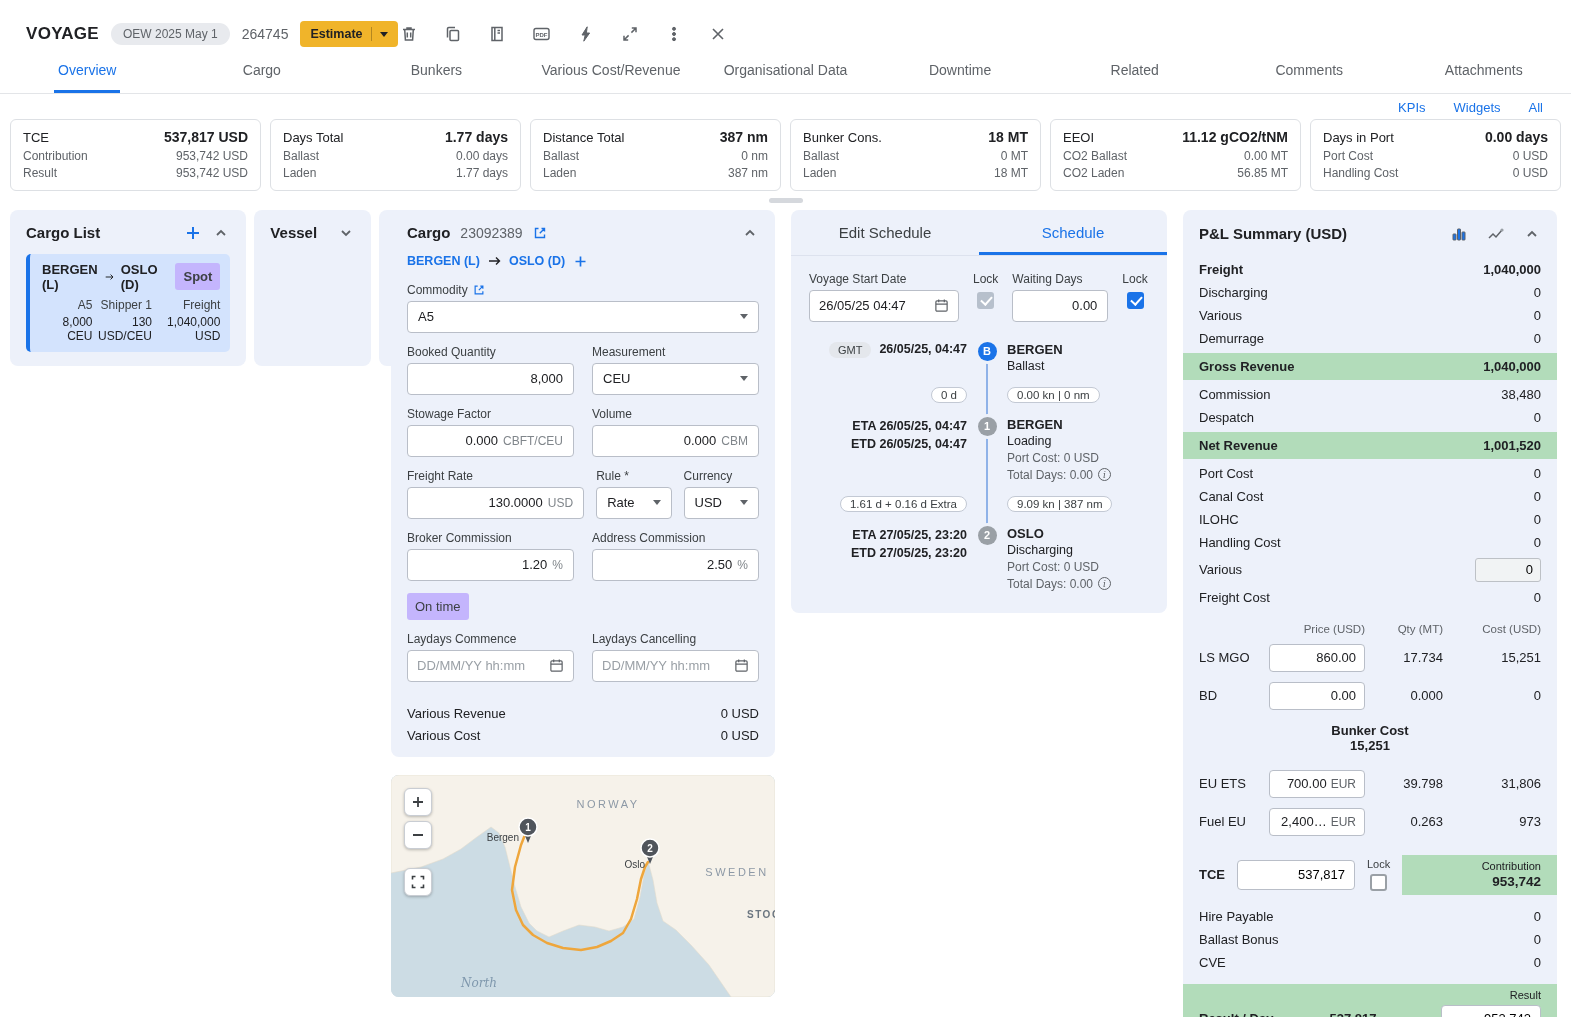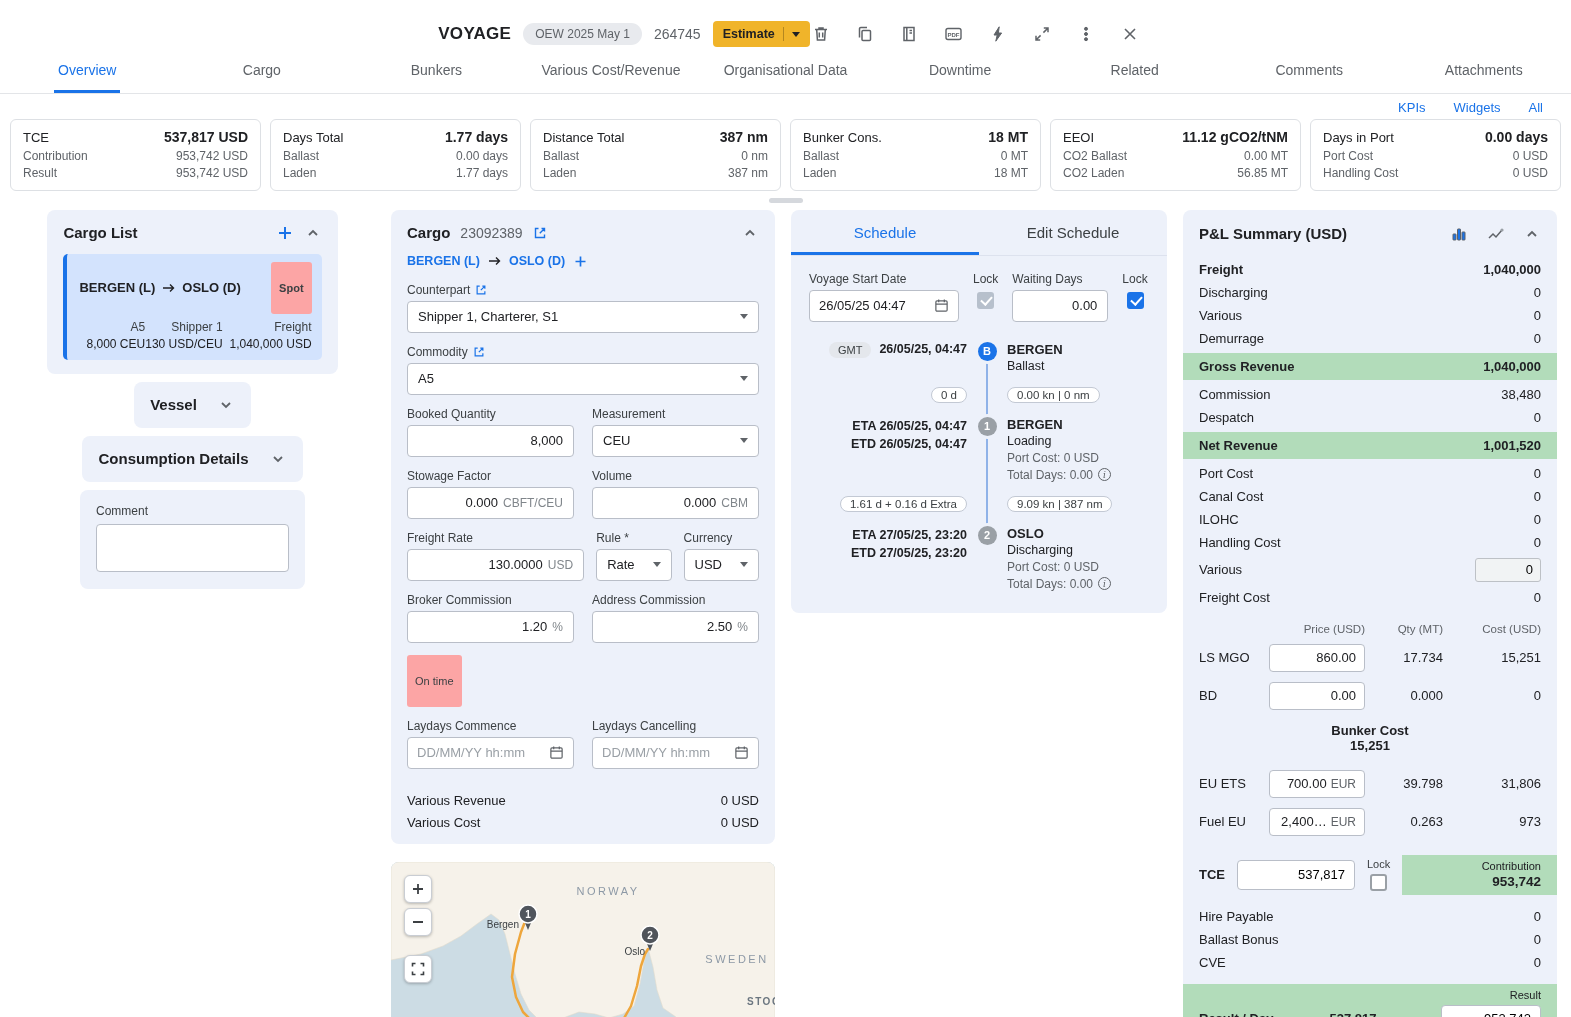--- a/index.html
+++ b/index.html
@@ -1,21 +1,21 @@
 <!DOCTYPE html>
 <html><head>
 <meta charset="utf-8">
 <style>
   * { box-sizing: border-box; margin: 0; padding: 0; }
   html,body { width:1571px; height:1017px; overflow:hidden; }
   body { font-family:"Liberation Sans",sans-serif; background:#ffffff; color:#202124; font-size:13px; }
   svg { display:block; }
 
   
-  .topbar { height:52px; display:flex; align-items:center; justify-content:center; padding:16px 18px 0 26px; }
+  .topbar { height:52px; display:flex; align-items:center; justify-content:flex-start; padding:16px 18px 0 26px; }
   .topbar-left { display:flex; align-items:center; gap:12px; }
   .app-title { font-size:17px; font-weight:700; letter-spacing:.3px; }
   .rev-badge { background:#e8eaee; color:#5f6368; font-size:12px; padding:4px 12px; border-radius:13px; }
   .voyage-no { color:#5f6368; font-size:14px; }
   .estimate-btn { display:flex; align-items:center; background:#f0b42a; border:none; border-radius:4px; padding:6px 10px; font-size:12.5px; font-weight:700; color:#202124; cursor:pointer; gap:8px; font-family:inherit; }
   .estimate-btn .sep { width:1px; height:14px; background:rgba(0,0,0,.25); }
   .caret-down { width:0; height:0; border-left:4px solid transparent; border-right:4px solid transparent; border-top:5px solid #202124; }
   .topbar-actions { display:flex; align-items:center; gap:22px; }
   .icon-btn { background:none; border:none; cursor:pointer; padding:2px; color:#5f6368; }
   .icon-btn svg { stroke:#5f6368; }
@@ -37,34 +37,34 @@
   .kpi-line { display:flex; justify-content:space-between; align-items:baseline; line-height:1.45; }
   .kpi-title { font-size:13px; color:#202124; }
   .kpi-value { font-size:14px; font-weight:700; }
   .kpi-sub .kpi-title, .kpi-sub .kpi-value { font-size:12px; color:#5f6368; font-weight:400; }
 
   .drag-handle { width:34px; height:5px; background:#d5d8dd; border-radius:3px; margin:7px auto 5px; cursor:row-resize; }
 
   
   .main { display:flex; gap:16px; padding:2px 10px 0; align-items:flex-start; }
   .panel { background:#edf1fa; border-radius:8px; padding:14px 16px; }
-  .col-left { width:365px; display:flex; flex-direction:column; gap:8px;align-items:center; }
+  .col-left { width:365px; display:flex; flex-direction:row; gap:8px; }
   .col-cargo { width:384px; display:flex; flex-direction:column; gap:18px; }
   .col-schedule { width:376px; }
   .col-pnl { width:374px; }
 
   .panel-head { display:flex; align-items:center; gap:10px; }
   .panel-title { font-size:15px; font-weight:700; }
   .spacer { flex:1; }
   .chev-btn { background:none; border:none; cursor:pointer; padding:2px; }
 
   
   .cargo-item { margin-top:12px; background:#d3e3fd; border-left:4px solid #1a73e8; border-radius:5px; padding:8px 10px 9px 12px; cursor:pointer; }
   .ci-line1 { display:flex; align-items:center; gap:7px; font-weight:700; font-size:13px; }
-  .badge { background:#fca5a5; color:#3c4043; font-size:11px; padding:20px 8px; border-radius:3px; }
+  .badge { background:#c4b5fd; color:#3c4043; font-size:13px; padding:6px 8px; border-radius:3px; }
   .ci-grid { display:grid; grid-template-columns:0.85fr 1fr 1.15fr; margin-top:6px; font-size:12px; color:#3c4043; }
   .ci-grid span { text-align:right; }
   .ci-grid.vals { margin-top:3px; color:#202124; }
 
   .comment-label { font-size:12px; color:#3c4043; margin-bottom:6px; }
   .comment-box { width:100%; height:48px; border:1px solid #b9bec8; border-radius:4px; background:#fff; resize:none; font-family:inherit; font-size:13px; padding:6px 8px; }
 
   
   .cargo-head-id { font-size:14px; color:#5f6368; }
   .route-row { display:flex; align-items:center; gap:8px; margin:12px 0 14px; font-size:12.5px; font-weight:700; }
@@ -426,34 +426,20 @@
             <path d="M1 5h10M8 1.5 11.5 5 8 8.5"></path>
           </svg>
         <span class="link-blue">OSLO (D)</span>
         <button class="plus-btn">
             <svg width="15" height="15" viewBox="0 0 18 18" fill="none" stroke="#1a73e8" stroke-width="2">
               <path d="M9 3v12M3 9h12"></path>
             </svg>
           </button>
       </div>
 
-      <div class="field-block">
-        <div class="form-label">
-            <span>Counterpart</span>
-            <span class="ext-link">
-              <svg width="12" height="12" viewBox="0 0 14 14" fill="none" stroke-width="1.4">
-                <path d="M5.5 2.5H2.5v9h9v-3M8.5 2.5h3v3M11.5 2.5 6.8 7.2"></path>
-              </svg>
-            </span>
-          </div>
-        <div class="select">
-            <span>Shipper 1, Charterer, S1</span>
-            <span class="caret"></span>
-          </div>
-      </div>
 
       <div class="field-block">
         <div class="form-label">
             <span>Commodity</span>
             <span class="ext-link">
               <svg width="12" height="12" viewBox="0 0 14 14" fill="none" stroke-width="1.4">
                 <path d="M5.5 2.5H2.5v9h9v-3M8.5 2.5h3v3M11.5 2.5 6.8 7.2"></path>
               </svg>
             </span>
           </div>
@@ -632,22 +618,22 @@
               <path d="M1.5 4.5v-3h3M9.5 1.5h3v3M12.5 9.5v3h-3M4.5 12.5h-3v-3"></path>
             </svg>
           </button>
       </div>
     </div>
   </section>
 
   <section class="col-schedule">
     <div class="panel sched-panel">
       <div class="sched-tabs">
+        <div class="sched-tab">Edit Schedule</div>
         <div class="sched-tab active">Schedule</div>
-        <div class="sched-tab">Edit Schedule</div>
       </div>
       <div class="sched-body">
         <div class="vsd-row">
           <div class="fg">
             <label>Voyage Start Date</label>
             <div class="date-field" style="width:150px">
               <span>26/05/25 04:47</span>
               <svg width="15" height="15" viewBox="0 0 16 16" fill="none" stroke="#5f6368" stroke-width="1.3">
                   <rect x="2" y="3" width="12" height="11" rx="1.2"></rect>
                   <path d="M2 6.5h12M5 1.5v3M11 1.5v3"></path>

